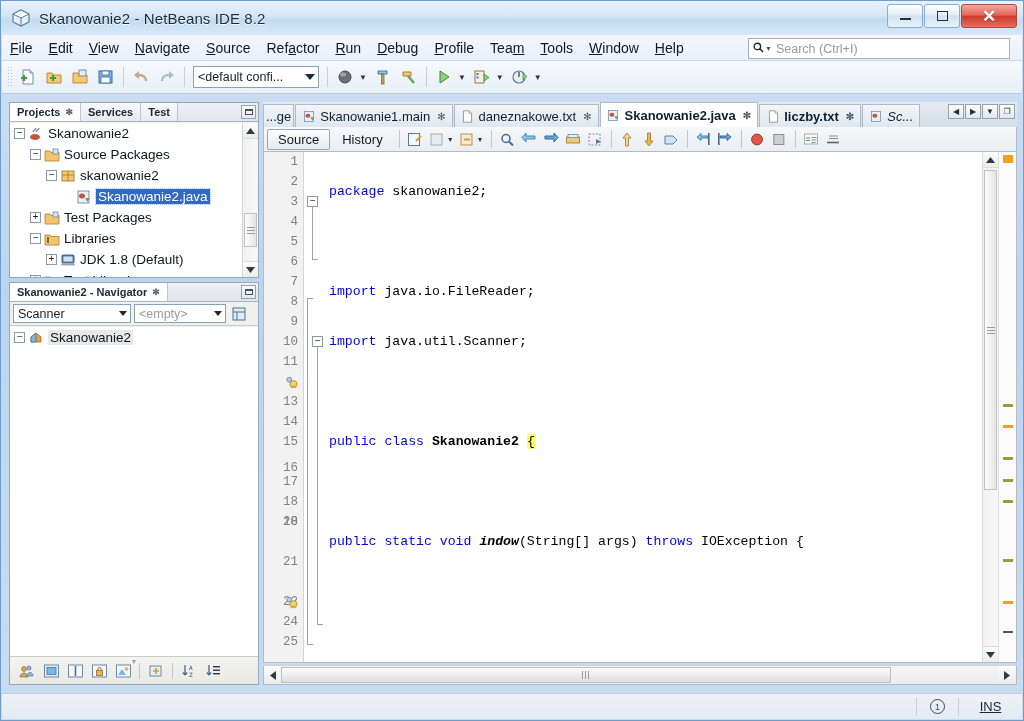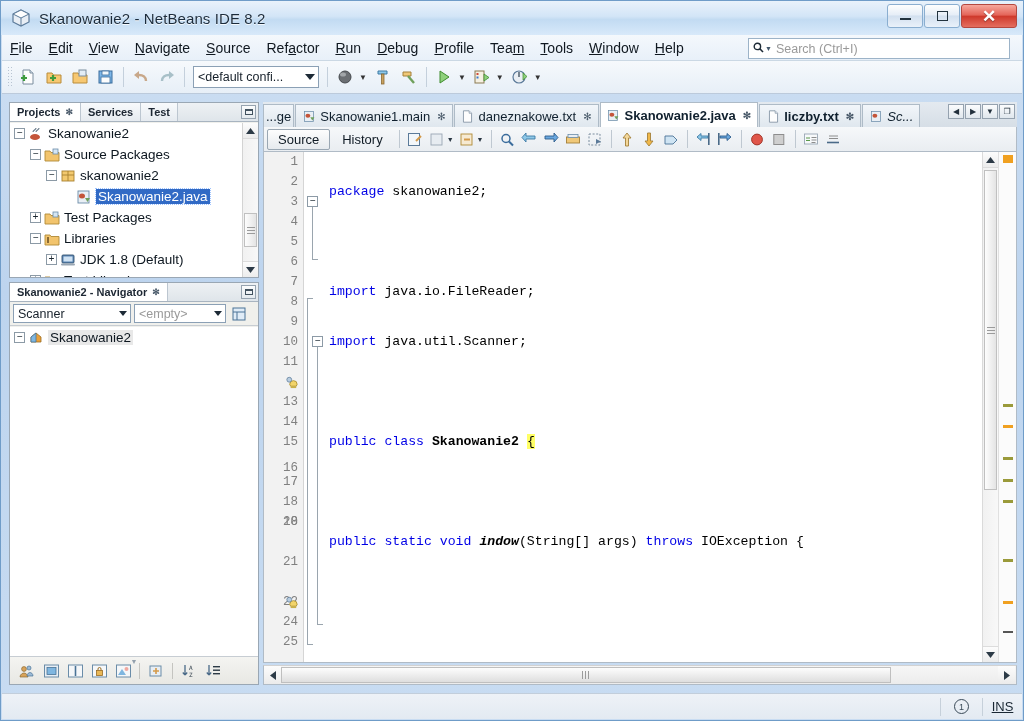--- a/index.html
+++ b/index.html
@@ -969,16 +969,16 @@
             <polygon points="0,0 0,9 6,4.5" fill="#2c3a46"></polygon>
           </svg>
       </div>
     </div>
   </div>
 
   <div class="statusbar">
     <div class="sb-cell" style="width:42px;">
       <span class="sb-bubble">1</span>
     </div>
-    <div class="sb-cell" style="width:40px;text-decoration:underline;">INS</div>
+    <div class="sb-cell" style="width:64px;text-decoration:underline;">INS</div>
   </div>
 
 </div>
 
 </body></html>

